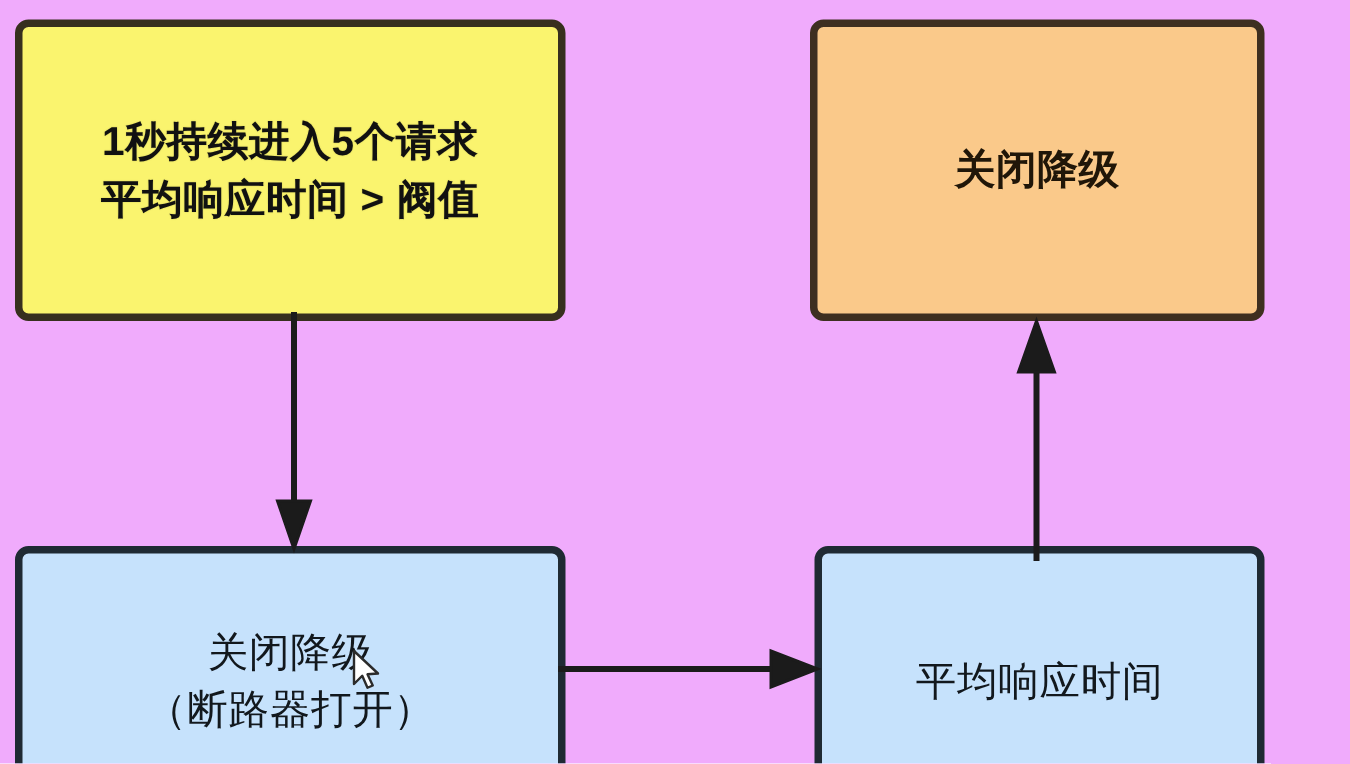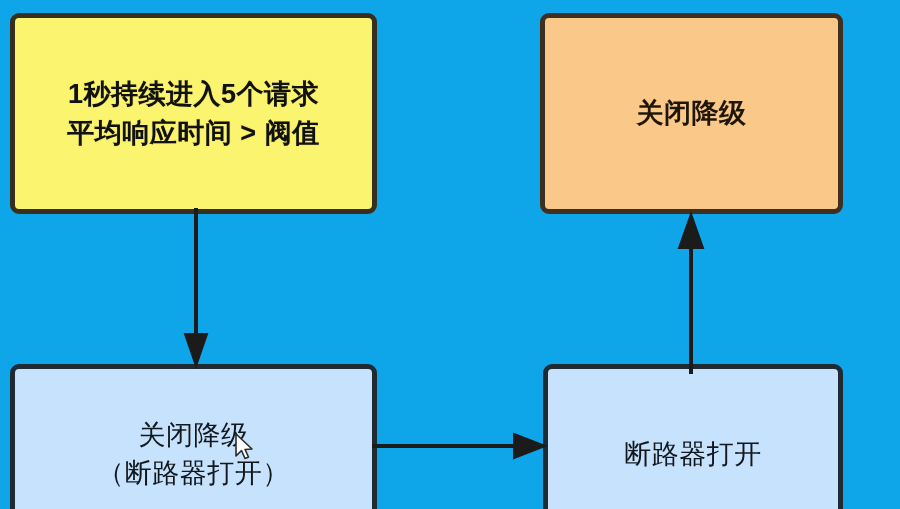--- a/index.html
+++ b/index.html
@@ -7,21 +7,21 @@
     padding: 0;
     background: #ffffff;
   }
   body {
     font-family: "Liberation Sans", "DejaVu Sans", sans-serif;
   }
   #canvas {
     position: relative;
     width: 900px;
     height: 509px;
-    background: #0ea5e9;
+    background: #f0abfc;
     overflow: hidden;
   }
   .node {
     position: absolute;
     box-sizing: border-box;
     border-radius: 9px;
     display: flex;
     align-items: center;
     justify-content: center;
     text-align: center;
@@ -120,21 +120,21 @@
   <div class="node" id="node-close-degrade">
     <span class="label">关闭降级</span>
   </div>
 
   <div class="node" id="node-trigger">
     <span class="label">关闭降级
 （断路器打开）</span>
   </div>
 
   <div class="node" id="node-window-end">
-    <span class="label">断路器打开</span>
+    <span class="label">平均响应时间</span>
   </div>
 
   <svg class="edge" style="left:170px; top:208px; width:60px; height:166px;" viewBox="0 0 60 166">
     <line x1="26" y1="0" x2="26" y2="138" stroke-width="4" stroke-linecap="butt"></line>
     <path d="M 26 158 L 15 126 L 37 126 Z" fill="#1b1b1b" stroke="#1b1b1b" stroke-width="2" stroke-linejoin="miter"></path>
   </svg>
 
   <svg class="edge" style="left:372px; top:425px; width:180px; height:42px;" viewBox="0 0 180 42">
     <line x1="0" y1="21" x2="152" y2="21" stroke-width="4" stroke-linecap="butt"></line>
     <path d="M 173 21 L 142 9 L 142 33 Z" fill="#1b1b1b" stroke="#1b1b1b" stroke-width="2" stroke-linejoin="miter"></path>

